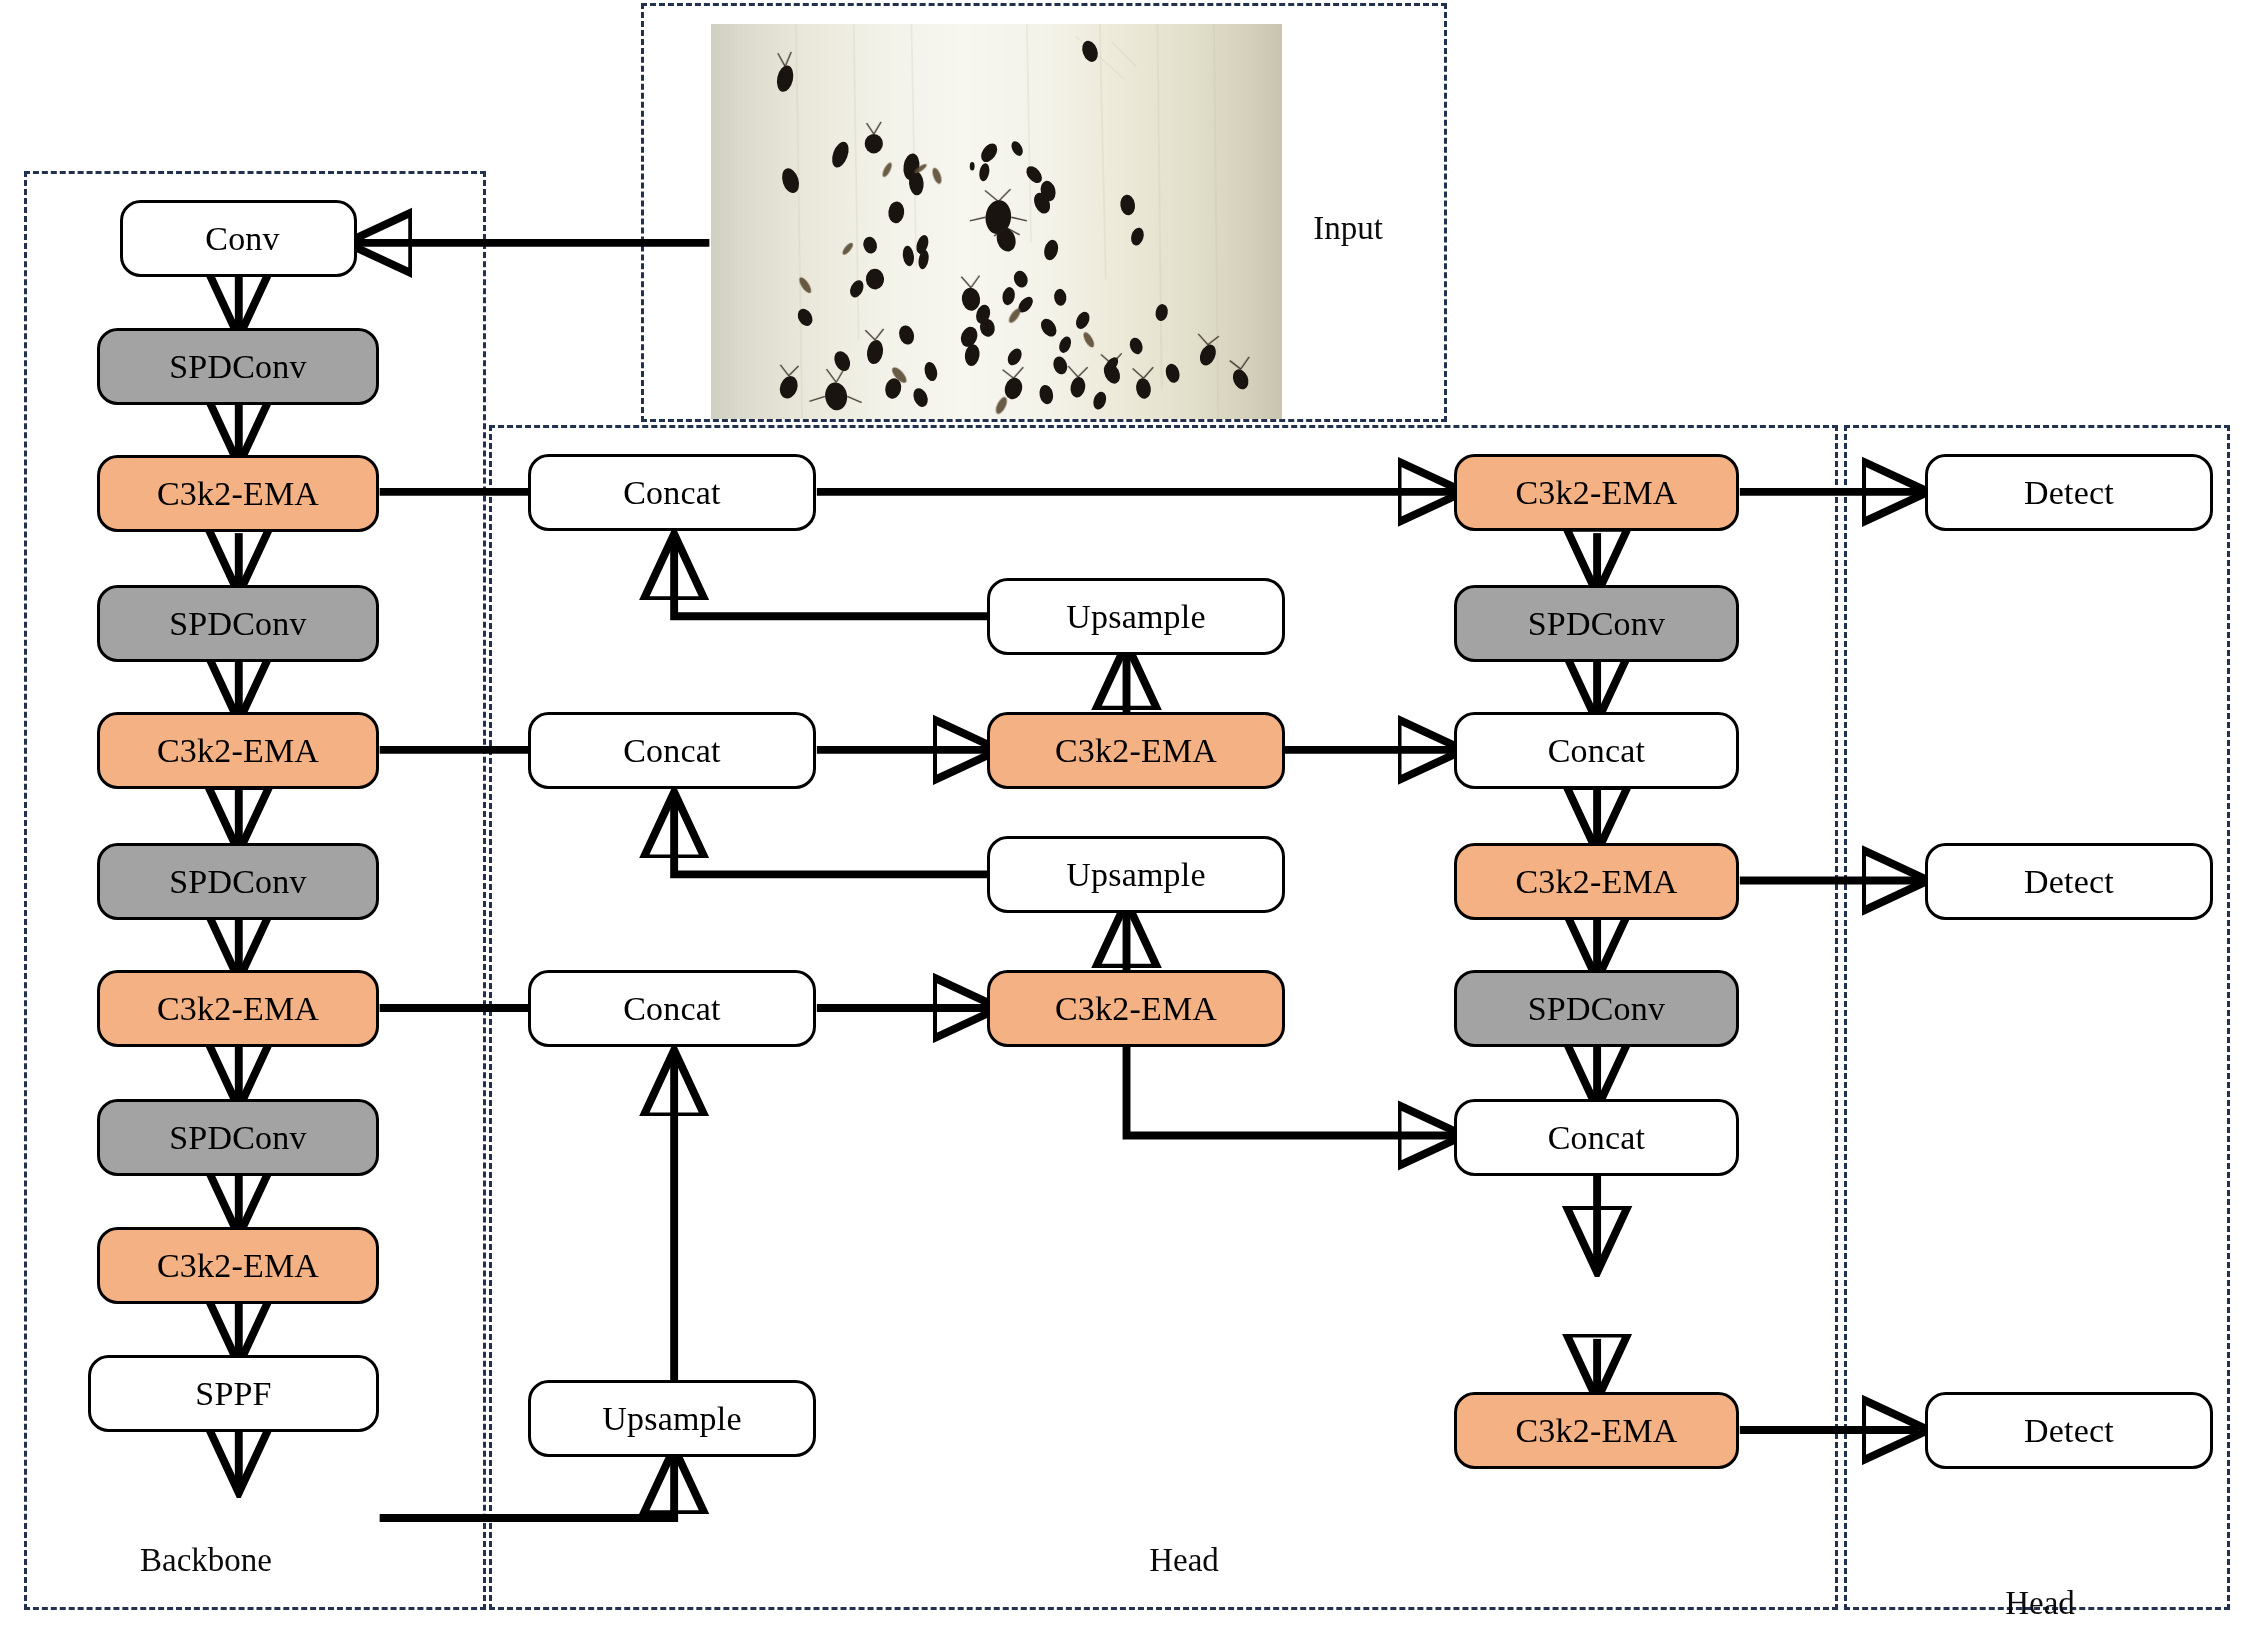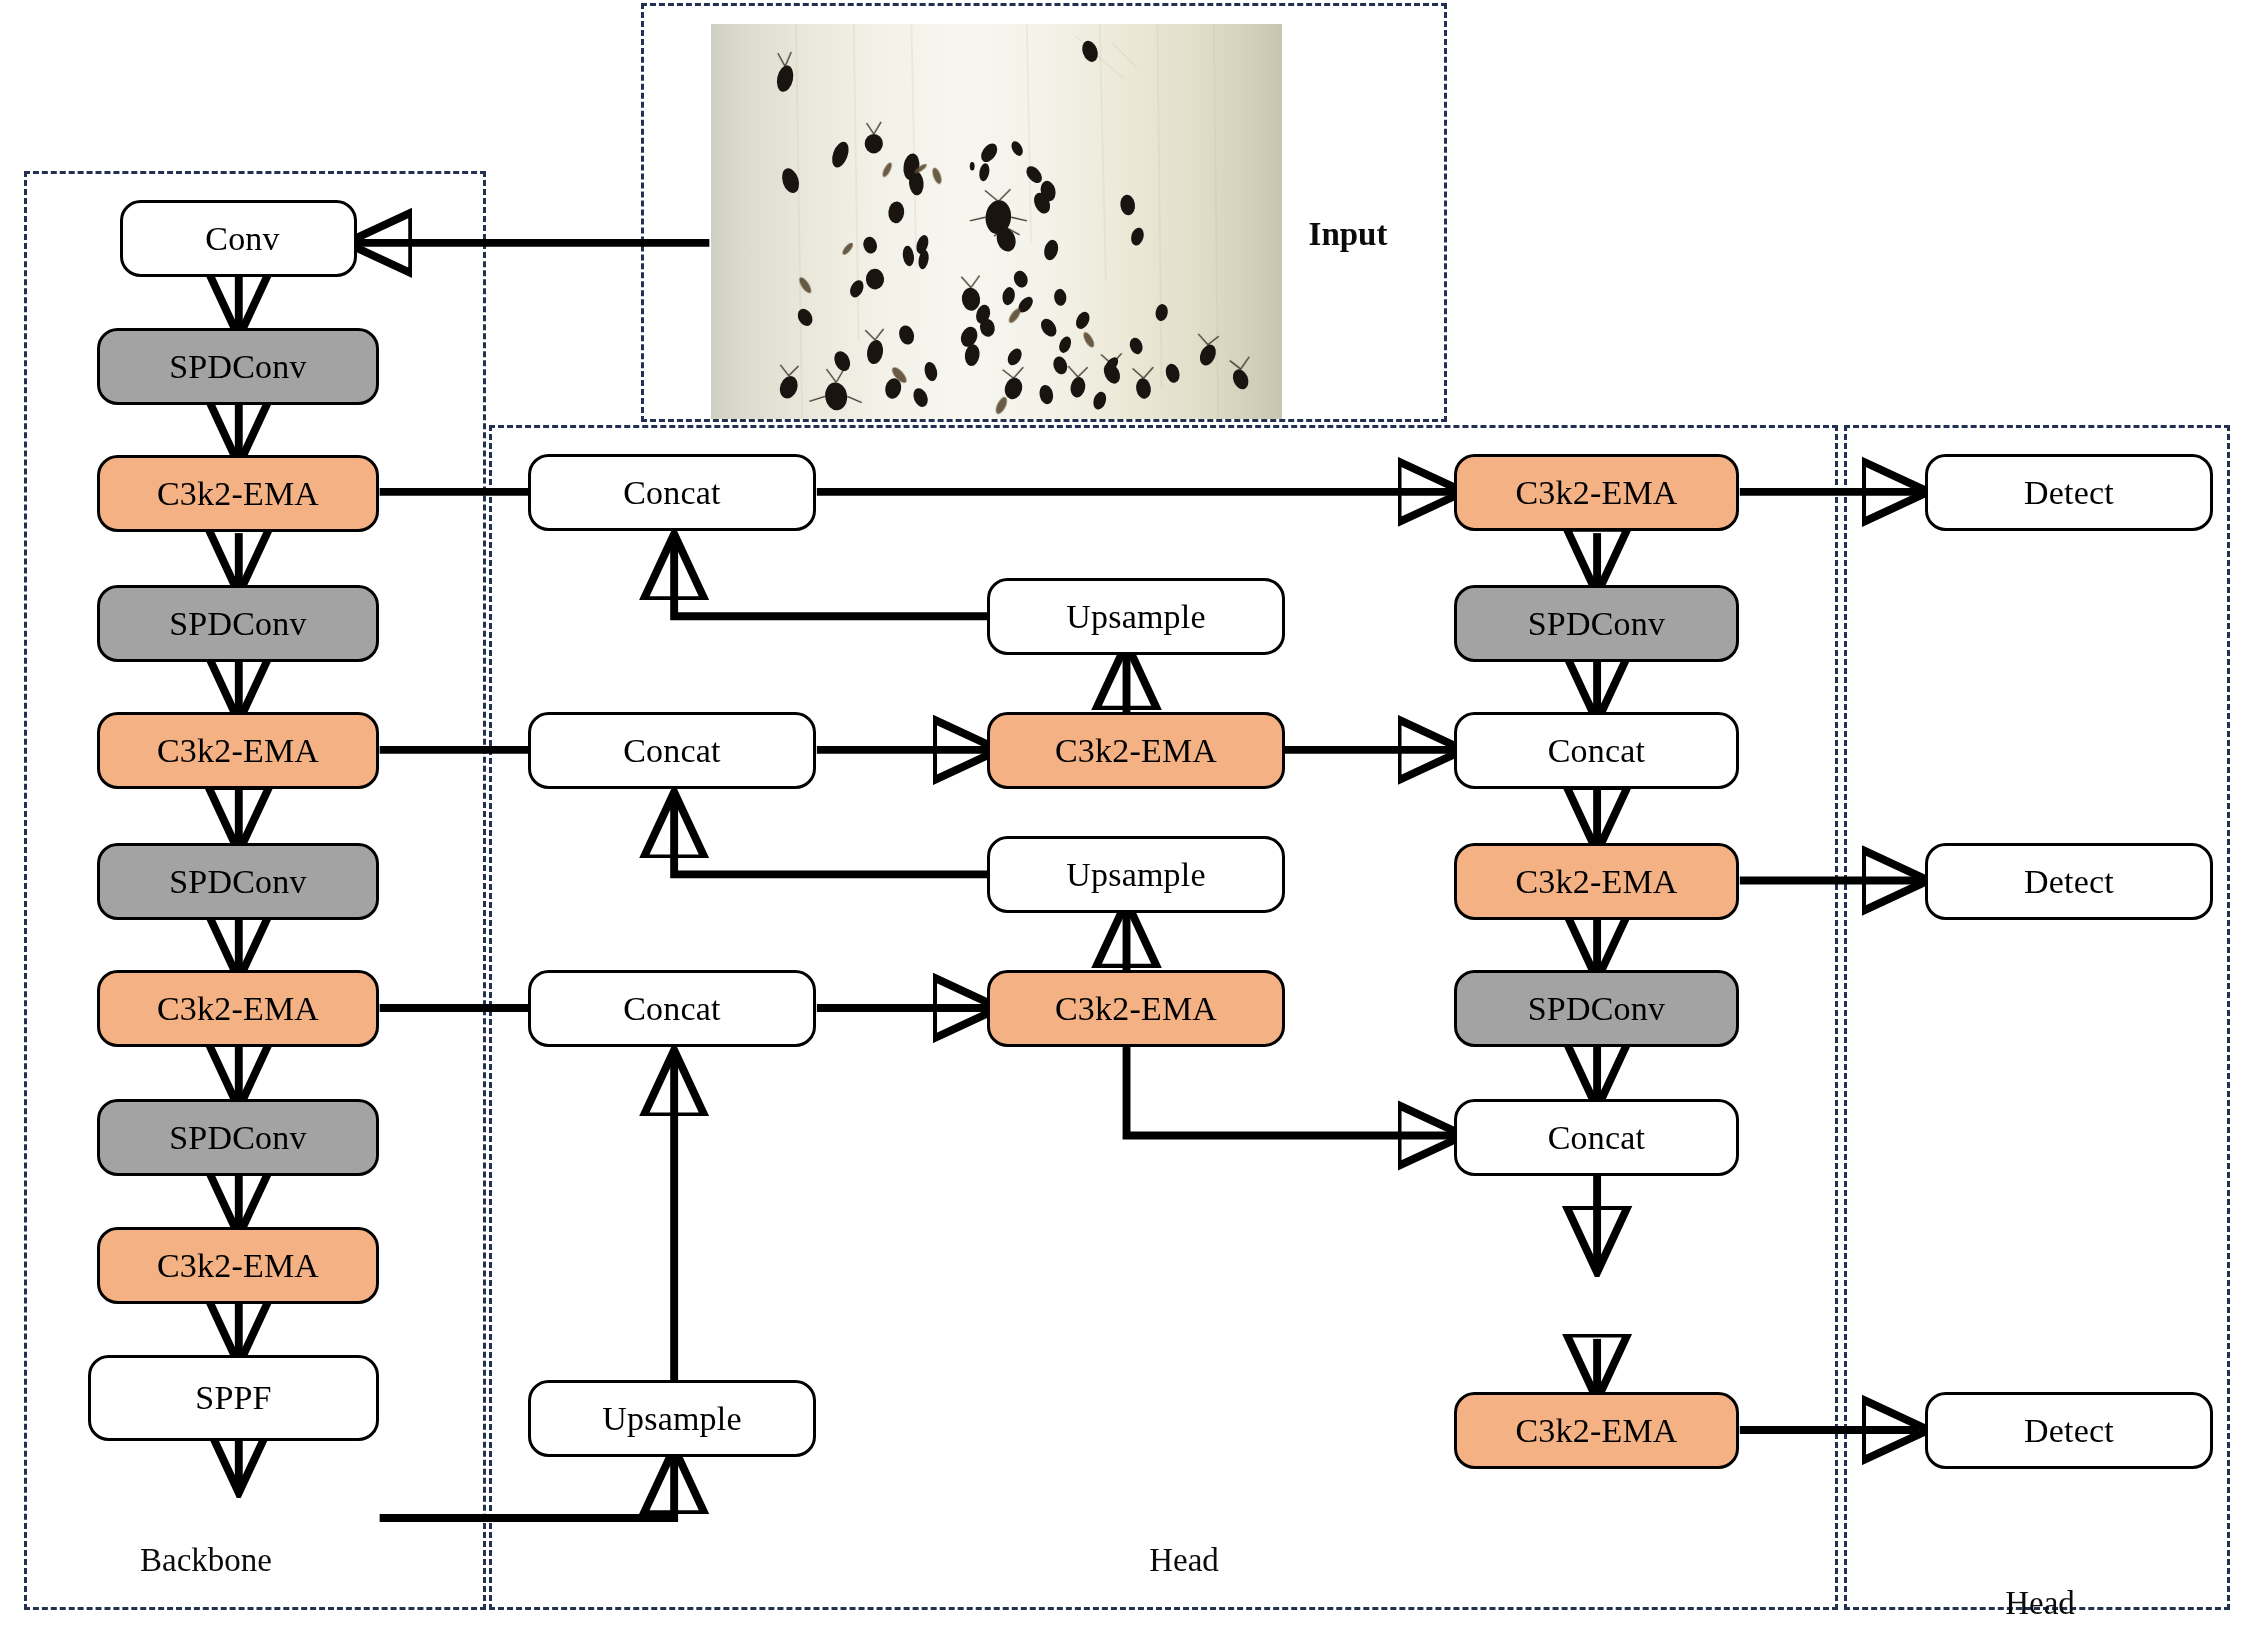--- a/index.html
+++ b/index.html
@@ -73,21 +73,21 @@
 <div id="stage">
 
   <div class="group" id="g-backbone" style="left:24px;top:171px;width:462px;height:1439px;"></div>
   <div class="group" id="g-neck" style="left:489px;top:425px;width:1349px;height:1185px;"></div>
   <div class="group" id="g-head" style="left:1844px;top:425px;width:386px;height:1185px;"></div>
   <div class="group" id="g-input" style="left:641px;top:3px;width:806px;height:419px;"></div>
 
   <div class="group-label" style="left:24px;top:1542px;width:364px;">Backbone</div>
   <div class="group-label" style="left:1002px;top:1542px;width:364px;">Head</div>
   <div class="group-label" style="left:1858px;top:1542px;width:364px;margin-top:43px;">Head</div>
-  <div class="group-label" style="left:1275px;top:216px;width:146px;font-weight:bold;">Input</div>
+  <div class="group-label" style="left:1275px;top:210px;width:146px;">Input</div>
 
   <div class="photo" style="left:711px;top:24px;width:571px;height:395px;">
     <div class="sheen"></div>
     <svg class="streaks" viewBox="0 0 940 650" preserveAspectRatio="none">
       <g stroke="#b9b49a" stroke-width="3" opacity=".5">
         <line x1="140" y1="0" x2="150" y2="650"></line>
         <line x1="235" y1="0" x2="243" y2="520"></line>
         <line x1="330" y1="0" x2="338" y2="400"></line>
         <line x1="520" y1="0" x2="527" y2="360"></line>
         <line x1="640" y1="0" x2="650" y2="420"></line>
@@ -257,21 +257,21 @@
 
   <div class="node" style="left:120px;top:200px;width:237px;height:77px;padding-left:8px;">Conv</div>
   <div class="node blue" style="left:97px;top:328px;width:282px;height:77px;">SPDConv</div>
   <div class="node orange" style="left:97px;top:455px;width:282px;height:77px;">C3k2-EMA</div>
   <div class="node blue" style="left:97px;top:585px;width:282px;height:77px;">SPDConv</div>
   <div class="node orange" style="left:97px;top:712px;width:282px;height:77px;">C3k2-EMA</div>
   <div class="node blue" style="left:97px;top:843px;width:282px;height:77px;">SPDConv</div>
   <div class="node orange" style="left:97px;top:970px;width:282px;height:77px;">C3k2-EMA</div>
   <div class="node blue" style="left:97px;top:1099px;width:282px;height:77px;">SPDConv</div>
   <div class="node orange" style="left:97px;top:1227px;width:282px;height:77px;">C3k2-EMA</div>
-  <div class="node" style="left:88px;top:1355px;width:291px;height:86px;">SPPF</div>
+  <div class="node" style="left:88px;top:1355px;width:291px;height:77px;">SPPF</div>
 
   <div class="node" style="left:528px;top:454px;width:288px;height:77px;">Concat</div>
   <div class="node" style="left:987px;top:578px;width:298px;height:77px;">Upsample</div>
   <div class="node" style="left:528px;top:712px;width:288px;height:77px;">Concat</div>
   <div class="node orange" style="left:987px;top:712px;width:298px;height:77px;">C3k2-EMA</div>
   <div class="node" style="left:987px;top:836px;width:298px;height:77px;">Upsample</div>
   <div class="node" style="left:528px;top:970px;width:288px;height:77px;">Concat</div>
   <div class="node orange" style="left:987px;top:970px;width:298px;height:77px;">C3k2-EMA</div>
   <div class="node" style="left:528px;top:1380px;width:288px;height:77px;">Upsample</div>
 

